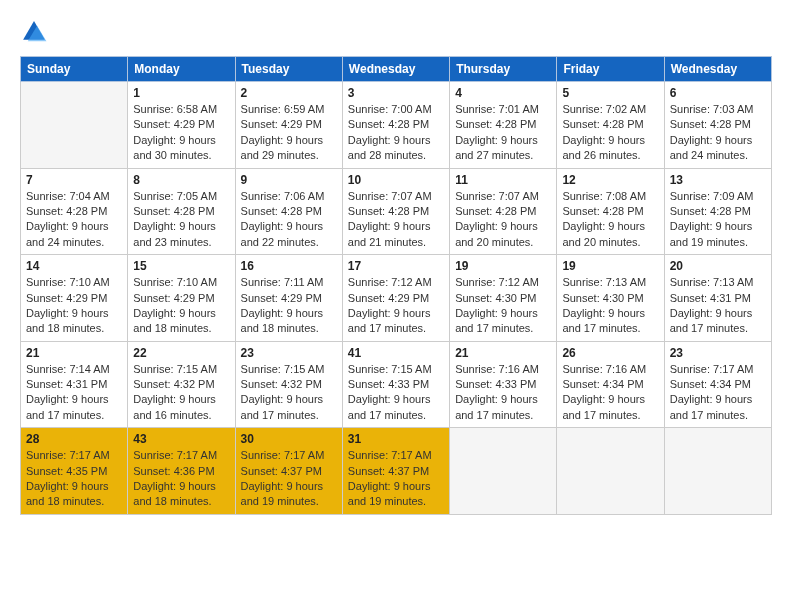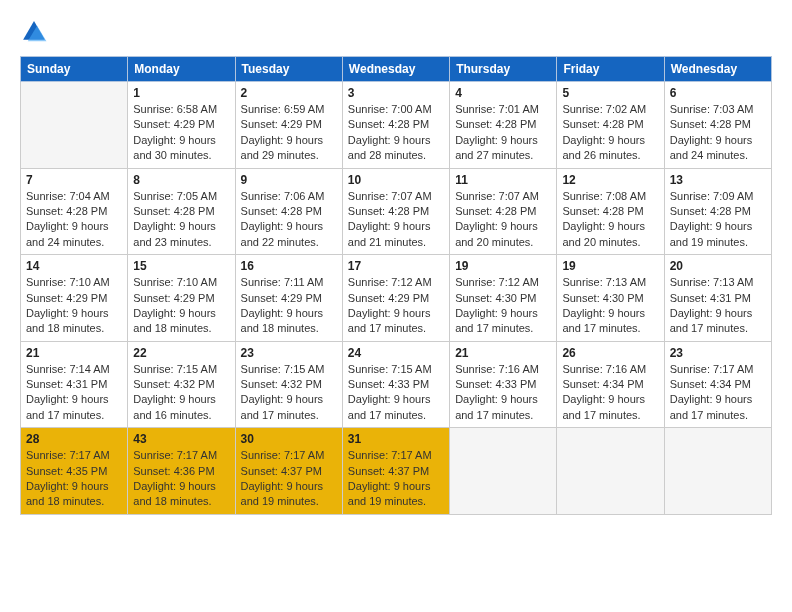--- a/index.html
+++ b/index.html
@@ -224,21 +224,21 @@
           </td>
           <td>
             <span class="day-num">22</span>
             <div class="day-detail">Sunrise: 7:15 AM<br>Sunset: 4:32 PM<br>Daylight: 9 hours and 16 minutes.</div>
           </td>
           <td>
             <span class="day-num">23</span>
             <div class="day-detail">Sunrise: 7:15 AM<br>Sunset: 4:32 PM<br>Daylight: 9 hours and 17 minutes.</div>
           </td>
           <td>
-            <span class="day-num">24</span>
+            <span class="day-num">41</span>
             <div class="day-detail">Sunrise: 7:15 AM<br>Sunset: 4:33 PM<br>Daylight: 9 hours and 17 minutes.</div>
           </td>
           <td>
             <span class="day-num">21</span>
             <div class="day-detail">Sunrise: 7:16 AM<br>Sunset: 4:33 PM<br>Daylight: 9 hours and 17 minutes.</div>
           </td>
           <td>
             <span class="day-num">26</span>
             <div class="day-detail">Sunrise: 7:16 AM<br>Sunset: 4:34 PM<br>Daylight: 9 hours and 17 minutes.</div>
           </td>

